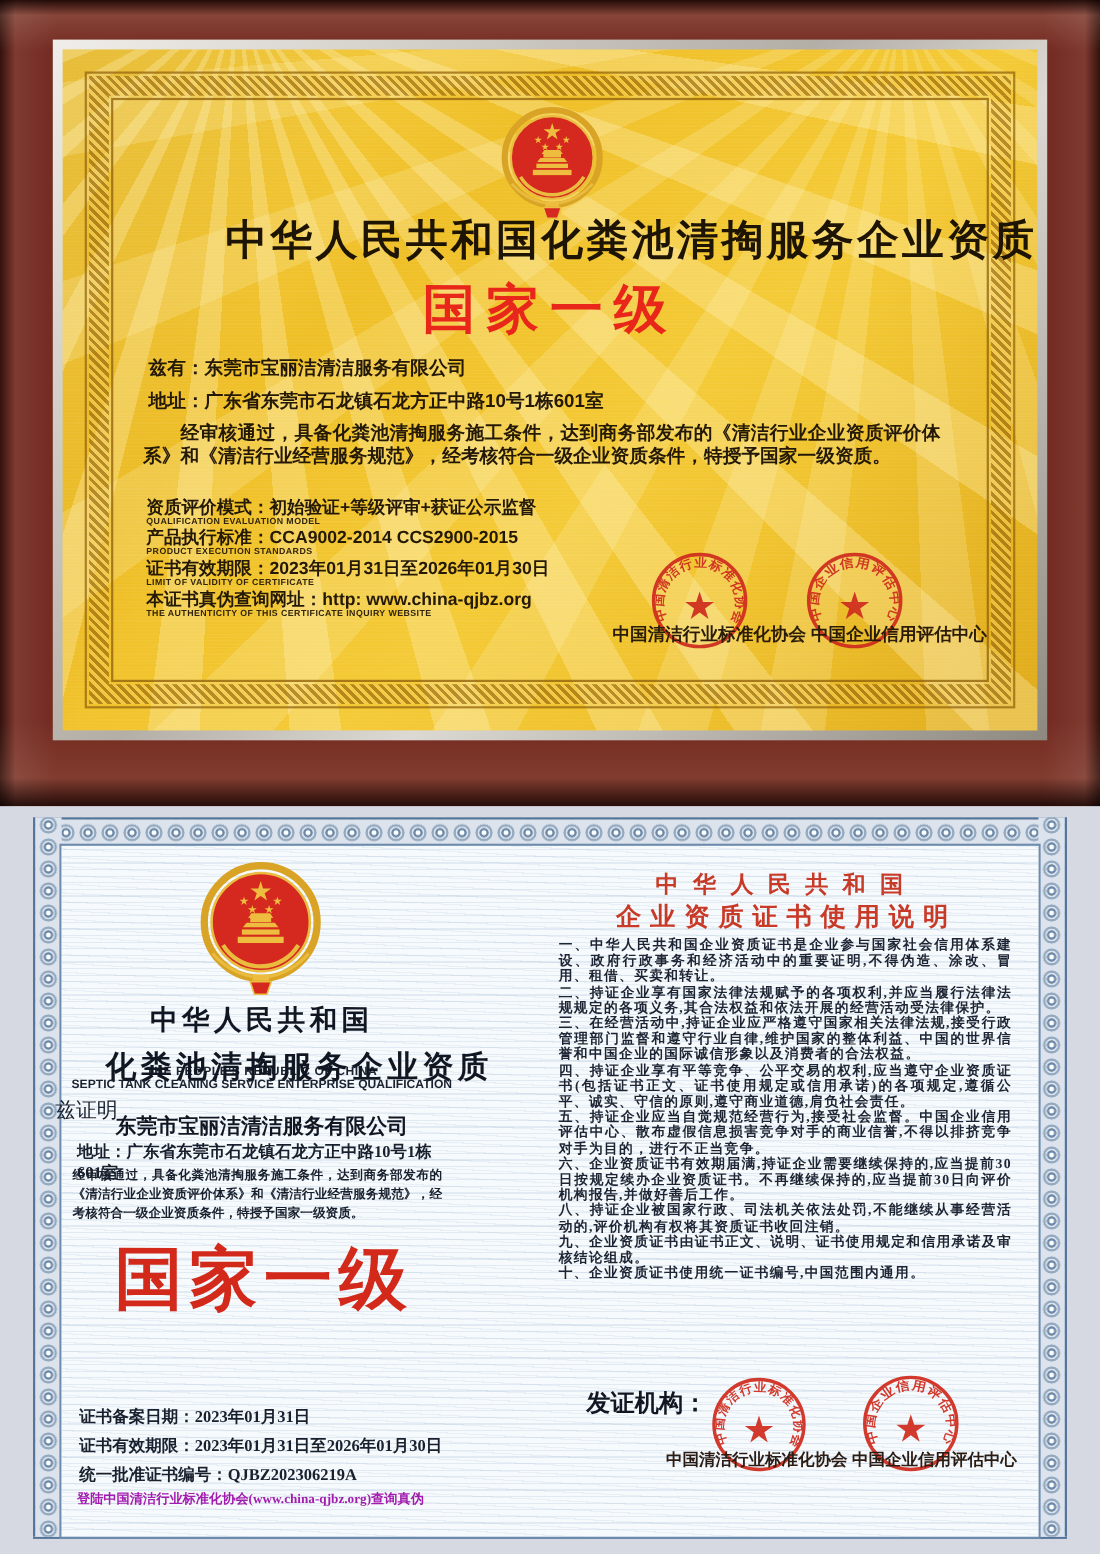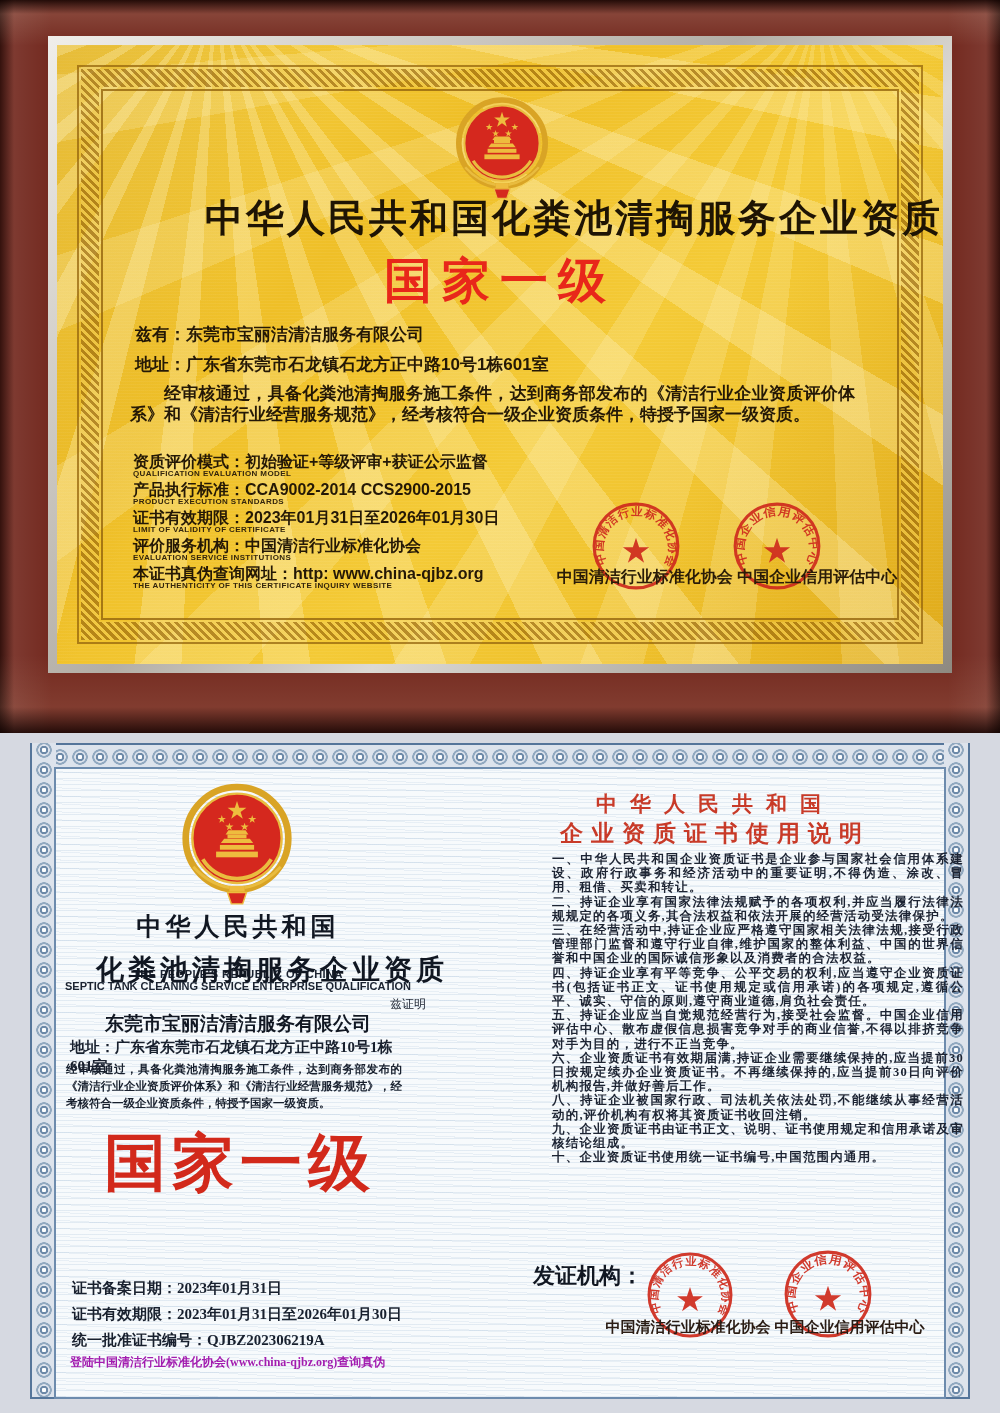--- a/index.html
+++ b/index.html
@@ -75,22 +75,22 @@
 
   .c-emblem{left:180px;top:46px;width:114px;height:130px;}
   .c-country{position:absolute;left:50px;top:177px;width:376px;text-align:center;
     font-size:25px;font-weight:bold;letter-spacing:4px;color:#111722;}
   .c-country-en{position:absolute;left:50px;top:205px;width:376px;text-align:center;
     font-size:11px;font-weight:bold;letter-spacing:.5px;color:#1a2230;margin-top:30px;}
   .c-title{position:absolute;left:28px;top:218px;width:420px;text-align:right;
     font-size:28px;font-weight:bold;letter-spacing:4px;color:#111722;}
   .c-title-en{position:absolute;left:28px;top:247px;width:420px;text-align:center;
     font-size:11px;font-weight:bold;color:#1a2230;}
-  .c-certify{position:absolute;left:50px;top:263px;width:376px;text-align:right;
-    font-family:Liberation Serif, serif;font-size:12px;color:#1a2230;}
+  .c-certify{position:absolute;left:50px;top:263px;width:376px;text-align:left;
+    font-family:Liberation Serif, serif;font-size:19px;color:#1a2230;}
   .c-company{position:absolute;left:50px;top:278px;width:376px;text-align:center;
     font-size:19px;font-weight:bold;color:#111722;}
   .c-address{position:absolute;left:70px;top:305px;width:340px;
     font-family:"Liberation Serif","DejaVu Serif",serif;font-size:15px;font-weight:bold;color:#18202e;}
   .c-body{position:absolute;left:66px;top:328px;width:336px;text-align:justify;
     font-family:"Liberation Serif","DejaVu Serif",serif;font-size:11.5px;font-weight:bold;
     line-height:17px;color:#18202e;}
   .c-grade{position:absolute;left:40px;top:388px;width:400px;text-align:center;
     font-family:"Liberation Serif","DejaVu Serif",serif;font-size:62px;font-weight:bold;
     letter-spacing:6px;color:#d2291b;}
@@ -100,21 +100,21 @@
     font-size:15px;font-weight:bold;color:#18202e;}
   .c-certno{position:absolute;left:72px;top:598px;font-family:"Liberation Serif","DejaVu Serif",serif;
     font-size:15px;font-weight:bold;color:#18202e;}
   .c-verify{position:absolute;left:70px;top:621px;font-family:"Liberation Serif","DejaVu Serif",serif;
     font-size:12px;font-weight:bold;color:#a21caf;}
 
   .i-h1{position:absolute;left:505px;top:57px;width:420px;text-align:center;
     font-size:21px;font-weight:bold;letter-spacing:13px;color:#c83a28;}
   .i-h2{position:absolute;left:505px;top:85px;width:420px;text-align:center;
     font-size:23px;font-weight:bold;letter-spacing:8px;color:#c83a28;}
-  .i-items{position:absolute;left:508px;top:119px;width:412px;margin-left:44px;}
+  .i-items{position:absolute;left:508px;top:119px;width:412px;}
   .i-items p{margin:0;font-family:"Liberation Serif","DejaVu Serif",serif;
     font-size:12.5px;font-weight:bold;line-height:14.2px;letter-spacing:1.2px;
     color:#1d2433;text-align:justify;}
   .i-issuer-label{position:absolute;left:533px;top:528px;
     font-family:"Liberation Serif","DejaVu Serif",serif;font-size:22px;font-weight:bold;color:#111722;}
   .seal-c1{left:645px;top:517px;width:90px;height:90px;}
   .seal-c2{left:782px;top:515px;width:92px;height:92px;}
   .i-issuers{position:absolute;left:585px;top:585px;width:360px;text-align:center;
     font-size:15px;font-weight:bold;color:#2a1c14;z-index:3;}
 
@@ -173,24 +173,20 @@
             </div>
             <div>
               <div class="p-field-zh">产品执行标准：CCA9002-2014 CCS2900-2015</div>
               <div class="p-field-en">PRODUCT EXECUTION STANDARDS</div>
             </div>
             <div>
               <div class="p-field-zh">证书有效期限：2023年01月31日至2026年01月30日</div>
               <div class="p-field-en">LIMIT OF VALIDITY OF CERTIFICATE</div>
             </div>
             <div>
-              <div class="p-field-zh">评价服务机构：中国清洁行业标准化协会</div>
-              <div class="p-field-en">EVALUATION SERVICE INSTITUTIONS</div>
-            </div>
-            <div>
               <div class="p-field-zh">本证书真伪查询网址：http: www.china-qjbz.org</div>
               <div class="p-field-en">THE AUTHENTICITY OF THIS CERTIFICATE INQUIRY WEBSITE</div>
             </div>
           </div>
 
           <svg class="seal seal-p1" viewBox="0 0 100 100" aria-hidden="true">
             <circle class="seal-ring" cx="50" cy="50" r="45.5"></circle>
             <path id="arc1" d="M 18,69 A 36,36 0 1 1 82,69" fill="none"></path>
             <text class="seal-text"><textPath href="#arc1" startOffset="0" textLength="150" lengthAdjust="spacingAndGlyphs">中国清洁行业标准化协会</textPath></text>
             <path class="seal-star" d="M50,41 L53.4,51.4 L64.3,51.4 L55.4,57.8 L58.8,68.1 L50,61.7 L41.2,68.1 L44.6,57.8 L35.7,51.4 L46.6,51.4 Z"></path>

